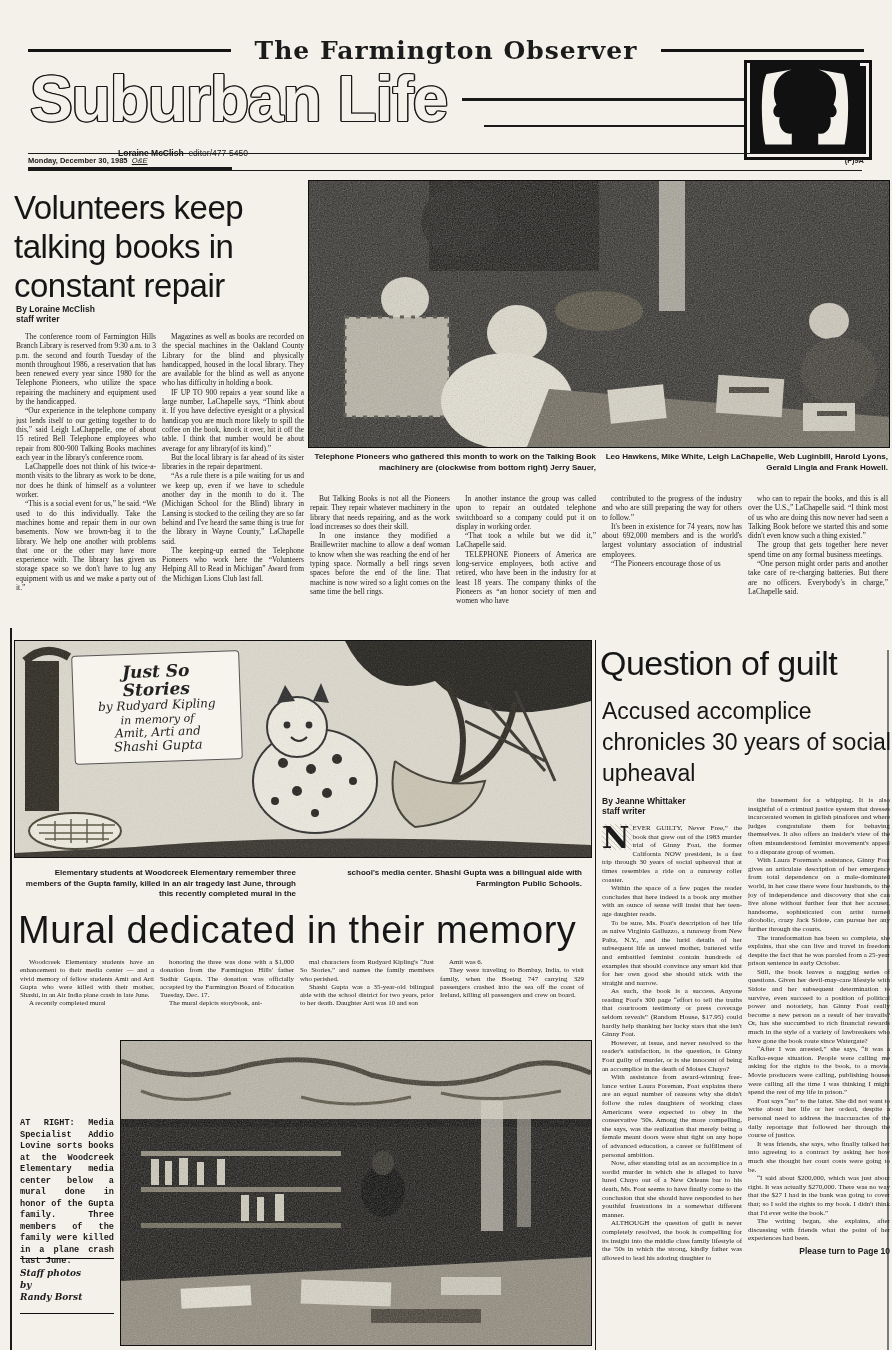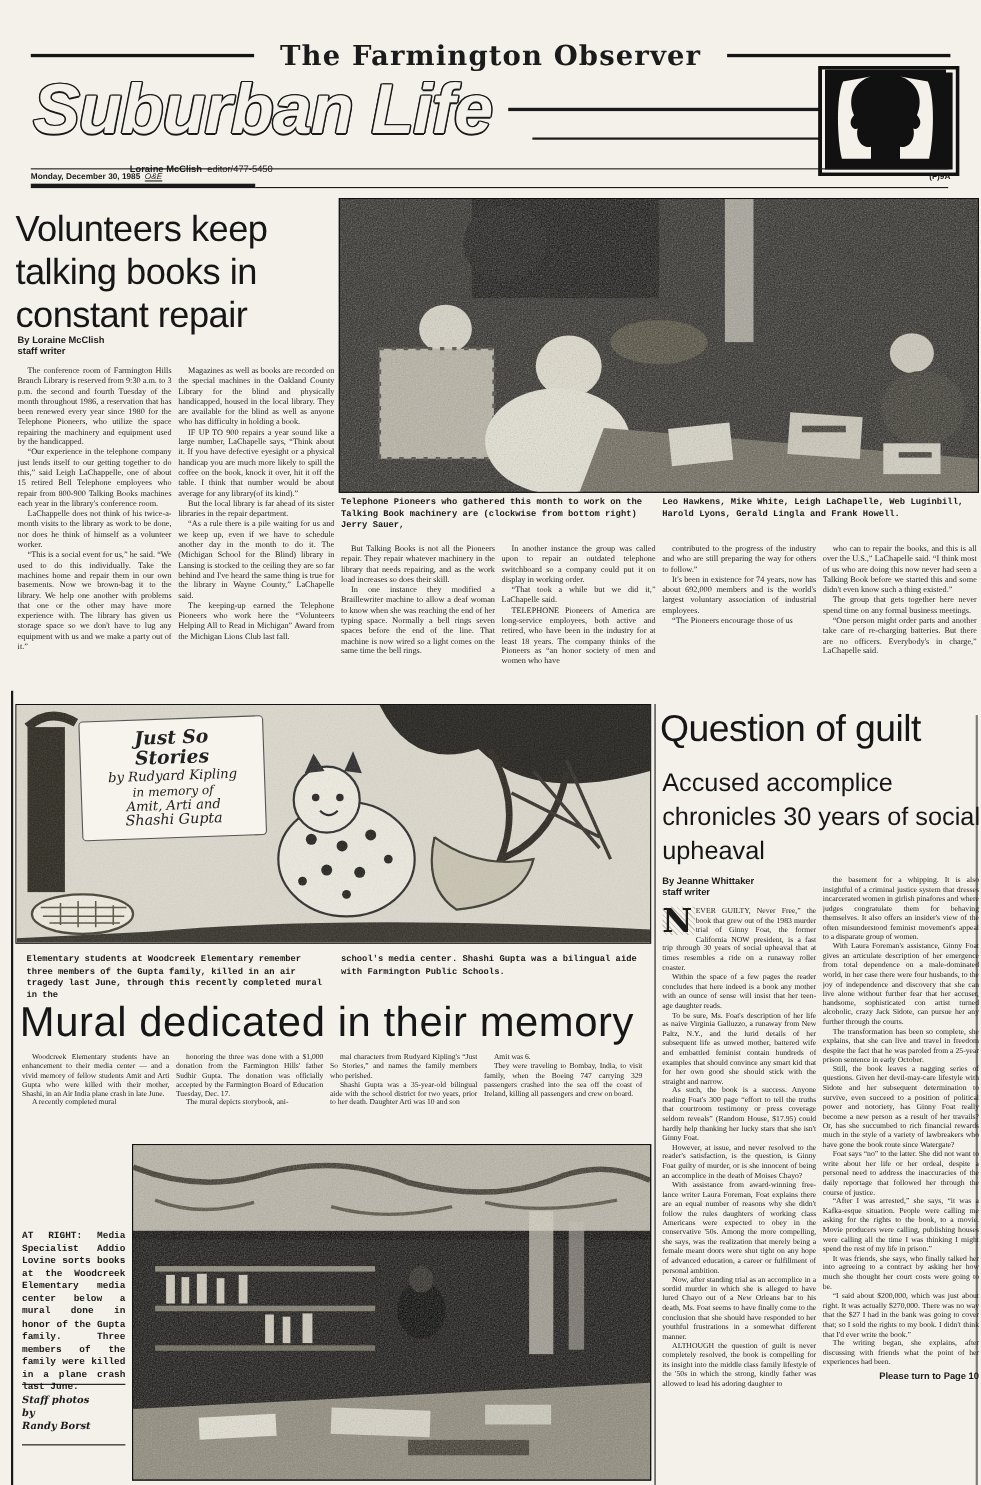--- a/index.html
+++ b/index.html
@@ -8,21 +8,21 @@
   #page{position:absolute;inset:0;}
   .abs{position:absolute;}
   .rule{position:absolute;background:#1a1a1a;}
   
   .mast-row{position:absolute;left:28px;top:36px;width:836px;display:flex;align-items:center;gap:24px;}
   .mast-line{flex:1;border-top:3px solid #141414;height:0;}
   .mast-title{font-family:"DejaVu Serif",serif;font-weight:700;font-size:25px;letter-spacing:1px;white-space:nowrap;}
   .section-title{position:absolute;left:30px;top:62px;font-family:"Liberation Sans",sans-serif;
       font-weight:700;font-size:64px;letter-spacing:-1px;color:#f3f1ea;
       text-shadow:-1.4px 0 #1a1a1a,1.4px 0 #1a1a1a,0 -1.4px #1a1a1a,0 1.4px #1a1a1a,
-                  -1px -1px #1a1a1a,1px 1px #1a1a1a,-1px 1px #1a1a1a,1px -1px #1a1a1a;font-style:italic;}
+                  -1px -1px #1a1a1a,1px 1px #1a1a1a,-1px 1px #1a1a1a,1px -1px #1a1a1a;}
   .editor-line{position:absolute;left:118px;top:148px;font-family:"Liberation Sans",sans-serif;
       font-size:8.5px;font-weight:700;}
   .editor-line .contact{font-weight:400;}
   .logo-box{position:absolute;left:744px;top:60px;width:122px;height:94px;background:#111;
       border:3px solid #111;box-shadow:inset 0 0 0 3px #f3f1ea;}
   .dateline{position:absolute;left:28px;top:156px;width:836px;font-family:"Liberation Sans",sans-serif;
       font-size:7.5px;font-weight:700;display:flex;justify-content:space-between;align-items:flex-end;}
   .edition{font-style:italic;font-weight:400;text-decoration:underline;}
   
   .h-sans{font-family:"Liberation Sans",sans-serif;font-weight:500;color:#161616;}
@@ -31,21 +31,21 @@
   .subhead-qog{position:absolute;left:602px;top:696px;width:290px;font-size:23px;line-height:31px;font-weight:400;}
   .headline-mural{position:absolute;left:18px;top:908px;width:574px;font-size:38px;line-height:44px;letter-spacing:0.5px;}
   .byline{font-family:"Liberation Sans",sans-serif;font-size:8.5px;font-weight:700;line-height:10px;}
   .byline .role{font-weight:700;}
   
   .col{position:absolute;overflow:hidden;text-align:justify;}
   .bp{margin:0;text-indent:9px;}
   .fs1{font-size:7.5px;line-height:9.3px;}
   .fs2{font-size:7px;line-height:8.6px;}
   .fs3{font-size:6.9px;line-height:8.3px;}
-  .cap{font-family:Liberation Mono, monospace;font-weight:700;font-size:8px;line-height:10.5px;text-align:left;}
+  .cap{font-family:Liberation Sans, sans-serif;font-weight:700;font-size:8px;line-height:10.5px;text-align:right;}
   .photo{position:absolute;border:1.5px solid #111;background:#222;}
   .dropcap{float:left;font:700 30px/25px "DejaVu Serif",serif;padding:1px 3px 0 0;
       background:repeating-linear-gradient(45deg,transparent 0 2.5px,#c9c5ba 2.5px 3.5px);}
   .at-right{position:absolute;left:20px;top:1118px;width:94px;font-family:Liberation Mono, monospace;
       font-weight:700;font-size:8.6px;line-height:11.5px;text-align:justify;}
   .credit{position:absolute;left:20px;top:1258px;width:94px;border-top:1.5px solid #111;border-bottom:1.5px solid #111;
       padding:8px 0 10px;font-family:"DejaVu Serif",serif;font-style:italic;font-weight:700;font-size:9px;line-height:12px;}
   .cont{font-family:"Liberation Sans",sans-serif;font-weight:700;font-size:8.5px;text-align:right;margin-top:4px;}
   .scroll-note{position:absolute;left:58px;top:12px;width:158px;padding:8px 4px;background:#f6f4ec;
       border:1px solid #555;border-radius:4px;transform:rotate(-2deg);text-align:center;
@@ -296,21 +296,21 @@
     <p class="bp">With assistance from award-winning free-lance writer Laura Foreman, Foat explains there are an equal number of reasons why she didn't follow the rules daughters of working class Americans were expected to obey in the conservative '50s. Among the more compelling, she says, was the realization that merely being a female meant doors were shut tight on any hope of advanced education, a career or fulfillment of personal ambition.</p>
     <p class="bp">Now, after standing trial as an accomplice in a sordid murder in which she is alleged to have lured Chayo out of a New Orleans bar to his death, Ms. Foat seems to have finally come to the conclusion that she should have responded to her youthful frustrations in a somewhat different manner.</p>
     <p class="bp">ALTHOUGH the question of guilt is never completely resolved, the book is compelling for its insight into the middle class family lifestyle of the '50s in which the strong, kindly father was allowed to lead his adoring daughter to</p>
   </div>
 
   <div class="col fs2" style="left:748px;top:796px;width:142px;height:550px">
     <p class="bp">the basement for a whipping. It is also insightful of a criminal justice system that dresses incarcerated women in girlish pinafores and where judges congratulate them for behaving themselves. It also offers an insider's view of the often misunderstood feminist movement's appeal to a disparate group of women.</p>
     <p class="bp">With Laura Foreman's assistance, Ginny Foat gives an articulate description of her emergence from total dependence on a male-dominated world, in her case there were four husbands, to the joy of independence and discovery that she can live alone without further fear that her accuser, handsome, sophisticated con artist turned alcoholic, crazy Jack Sidote, can pursue her any further through the courts.</p>
     <p class="bp">The transformation has been so complete, she explains, that she can live and travel in freedom despite the fact that he was paroled from a 25-year prison sentence in early October.</p>
     <p class="bp">Still, the book leaves a nagging series of questions. Given her devil-may-care lifestyle with Sidote and her subsequent determination to survive, even succeed to a position of political power and notoriety, has Ginny Foat really become a new person as a result of her travails? Or, has she succumbed to rich financial rewards much in the style of a variety of lawbreakers who have gone the book route since Watergate?</p>
+    <p class="bp">“After I was arrested,” she says, “it was a Kafka-esque situation. People were calling me asking for the rights to the book, to a movie. Movie producers were calling, publishing houses were calling all the time I was thinking I might spend the rest of my life in prison.”</p>
     <p class="bp">Foat says “no” to the latter. She did not want to write about her life or her ordeal, despite a personal need to address the inaccuracies of the daily reportage that followed her through the course of justice.</p>
-    <p class="bp">“After I was arrested,” she says, “it was a Kafka-esque situation. People were calling me asking for the rights to the book, to a movie. Movie producers were calling, publishing houses were calling all the time I was thinking I might spend the rest of my life in prison.”</p>
     <p class="bp">It was friends, she says, who finally talked her into agreeing to a contract by asking her how much she thought her court costs were going to be.</p>
     <p class="bp">“I said about $200,000, which was just about right. It was actually $270,000. There was no way that the $27 I had in the bank was going to cover that; so I sold the rights to my book. I didn't think that I'd ever write the book.”</p>
     <p class="bp">The writing began, she explains, after discussing with friends what the point of her experiences had been.</p>
     <div class="cont">Please turn to Page 10</div>
   </div>
 
 </div>
 
 </body></html>

